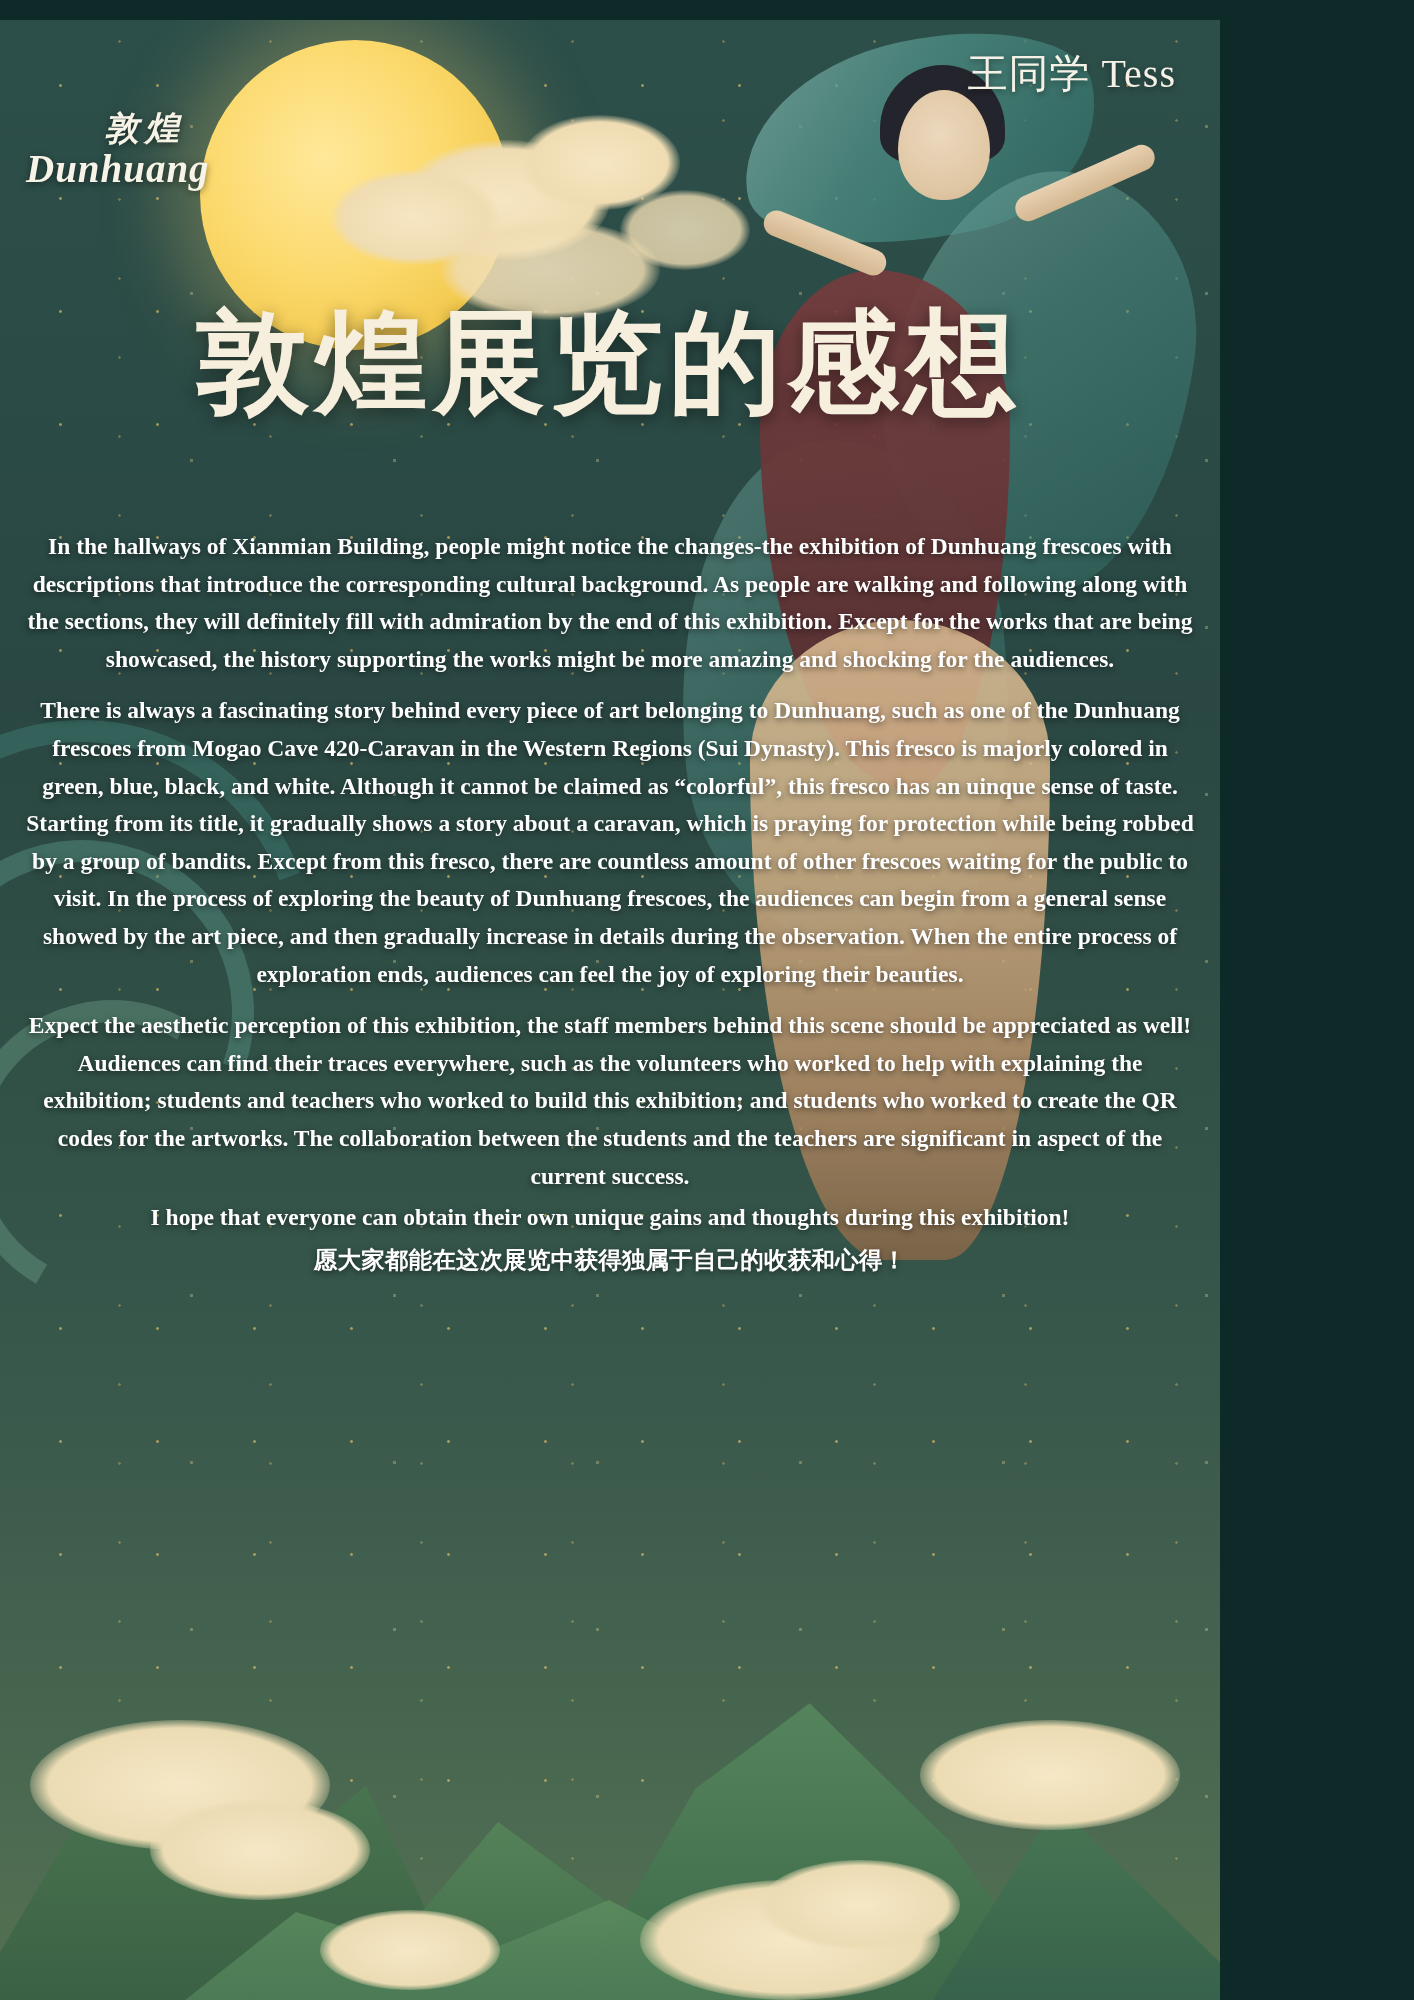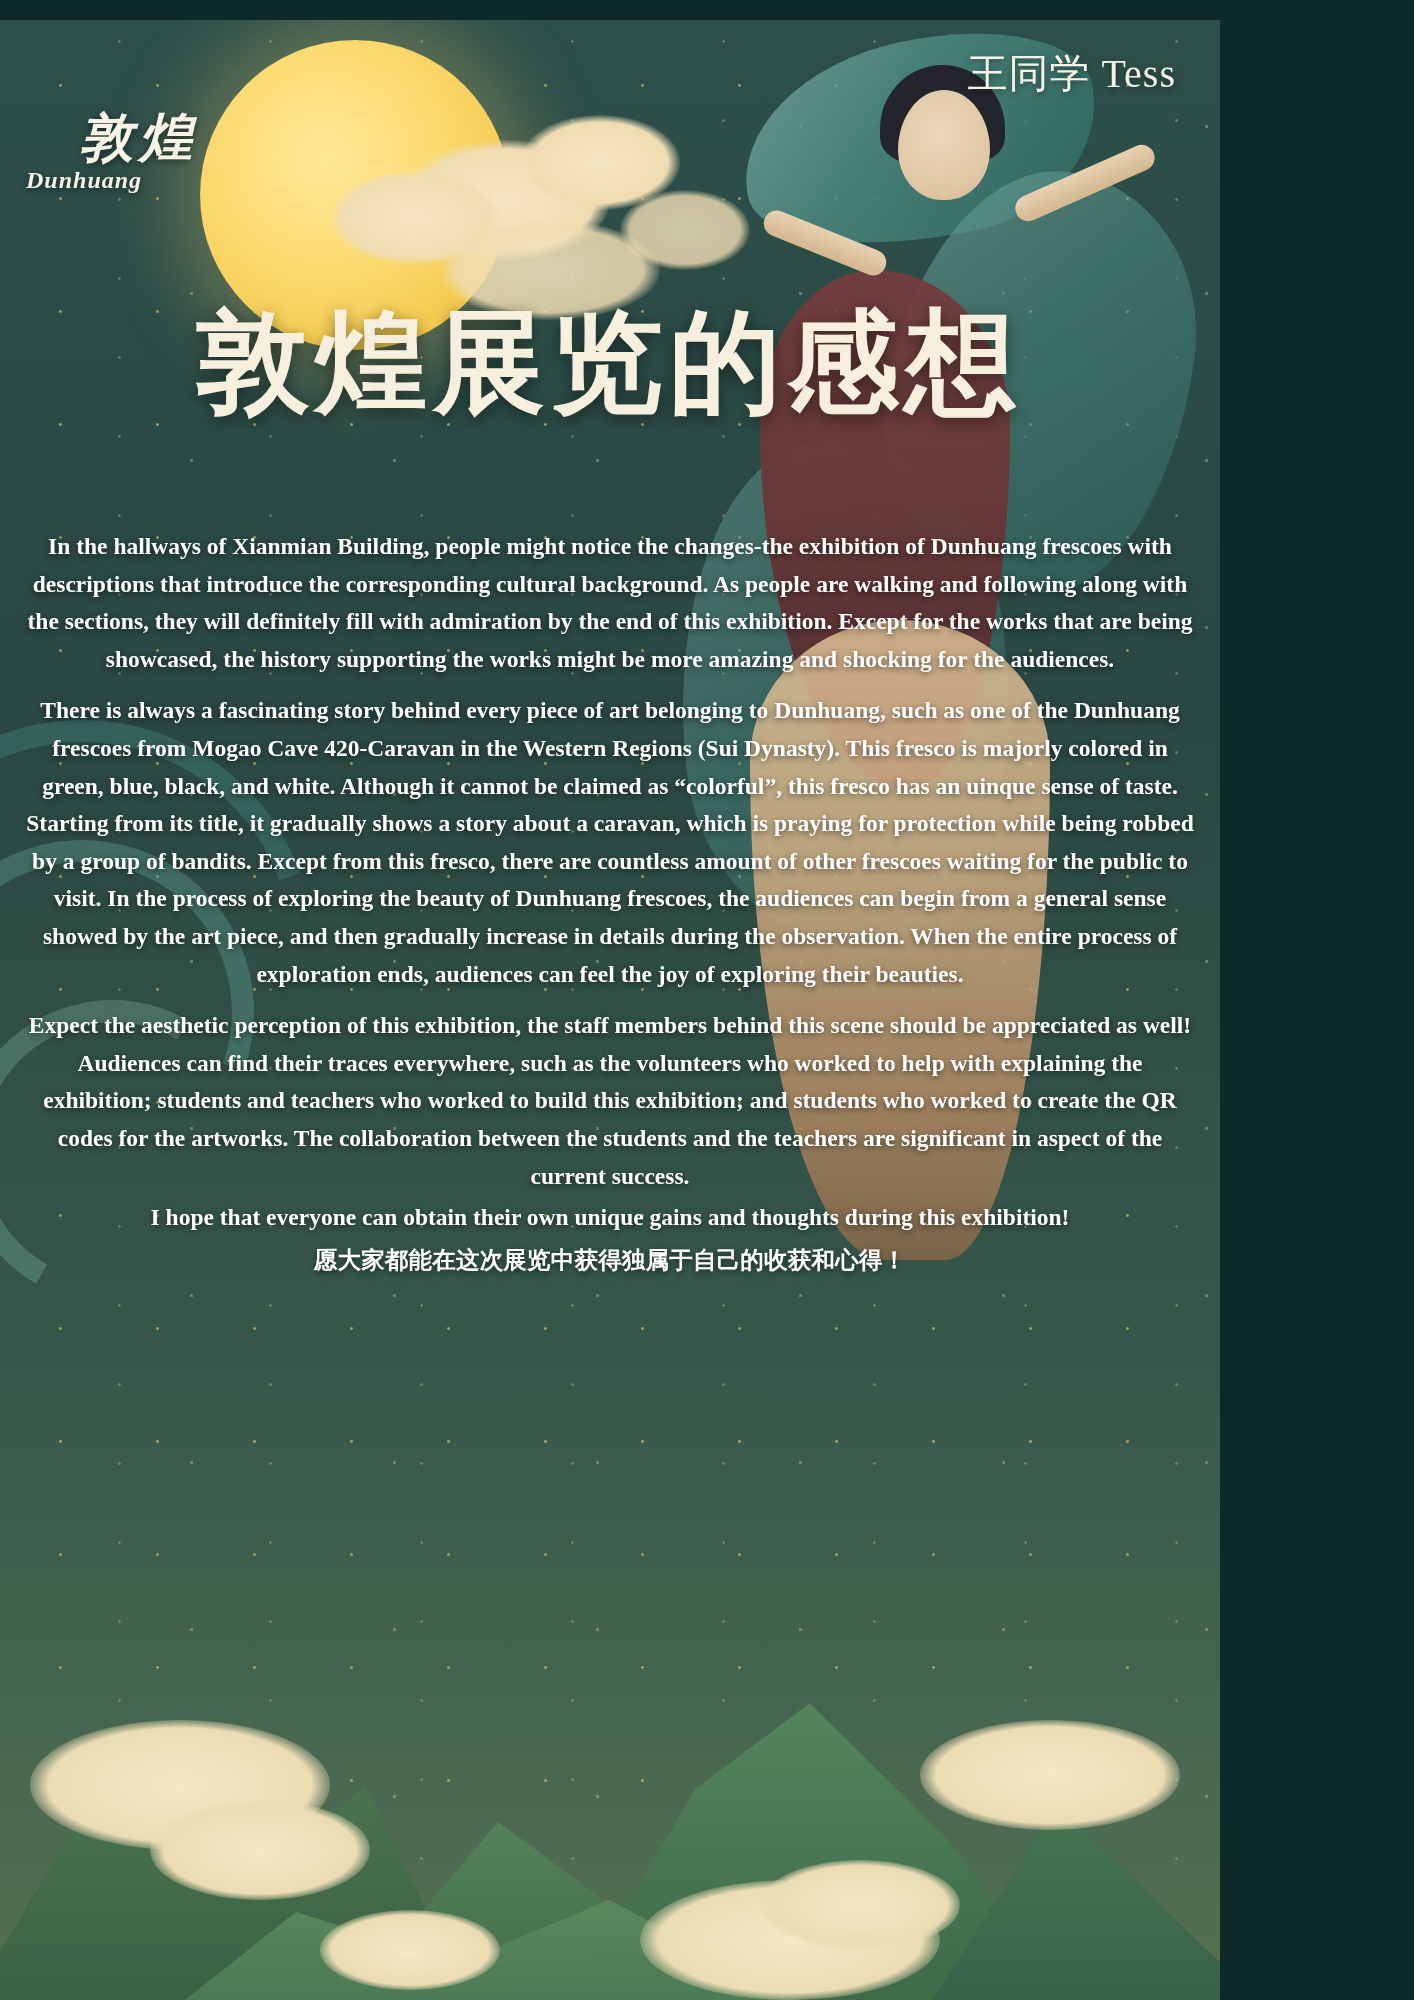--- a/index.html
+++ b/index.html
@@ -148,30 +148,30 @@
     text-shadow: 0 2px 6px rgba(0,0,0,.45);
   }
 
   .brand {
     position: absolute;
     left: 26px; top: 92px;
     color: #f7f3e7;
     text-shadow: 0 2px 7px rgba(0,0,0,.5);
   }
   .brand-cn {
-    font-size: 53px;
+    font-size: 34px;
     font-weight: 700;
     font-style: italic;
     letter-spacing: 6px;
     line-height: 1;
     padding-left: 54px;
     text-align: center;
   }
   .brand-en {
-    font-size: 24px;
+    font-size: 39px;
     font-style: italic;
     font-weight: 700;
     letter-spacing: 1px;
     line-height: 1.1;
     margin-top: 2px;
   }
 
   .title {
     position: absolute;
     left: 0; right: 0; top: 268px;

